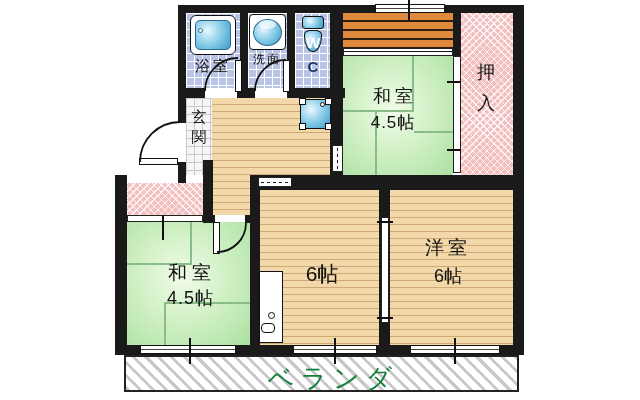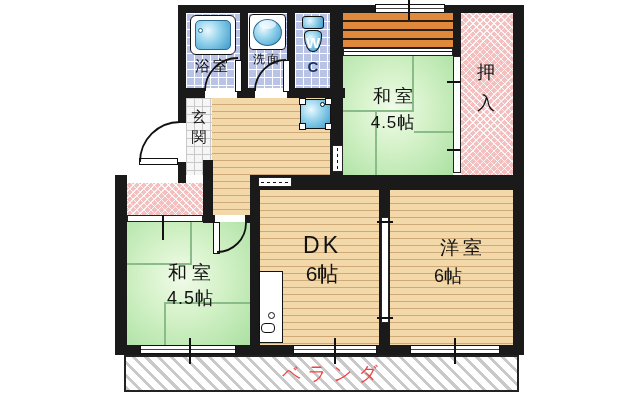--- a/index.html
+++ b/index.html
@@ -153,19 +153,18 @@
   <div class="label" style="left:303px;top:33px;width:20px;font-size:15px;font-weight:bold;color:#fff;">W</div>
   <div class="label" style="left:303px;top:57px;width:20px;font-size:15px;font-weight:bold;color:#16355e;">C</div>
   <div class="label" style="left:189px;top:107px;width:20px;font-size:15px;">玄
 関</div>
   <div class="label" style="left:471px;top:57px;width:30px;font-size:18px;line-height:1.7;">押
 入</div>
   <div class="label" style="left:353px;top:84px;width:84px;font-size:18px;letter-spacing:4px;">和室</div>
   <div class="label" style="left:348px;top:112px;width:90px;font-size:17px;letter-spacing:1px;">4.5帖</div>
   <div class="label" style="left:147px;top:260px;width:90px;font-size:19px;letter-spacing:5px;">和室</div>
   <div class="label" style="left:143px;top:286px;width:95px;font-size:18px;letter-spacing:1px;">4.5帖</div>
-  <div class="label" style="left:287px;top:230px;width:70px;font-size:23px;letter-spacing:3px;">DK</div>
   <div class="label" style="left:292px;top:260px;width:60px;font-size:21px;">6帖</div>
-  <div class="label" style="left:410px;top:235px;width:76px;font-size:19px;letter-spacing:4px;text-align:right;">洋室</div>
+  <div class="label" style="left:410px;top:235px;width:76px;font-size:19px;letter-spacing:4px;">洋室</div>
   <div class="label" style="left:418px;top:264px;width:60px;font-size:18px;">6帖</div>
-  <div class="label" style="left:248px;top:361px;width:170px;font-size:19px;letter-spacing:6px;color:#ef4444;">ベランダ</div>
+  <div class="label" style="left:248px;top:361px;width:170px;font-size:26px;letter-spacing:6px;color:#15803d;">ベランダ</div>
 
 </div>
 
 </body></html>

